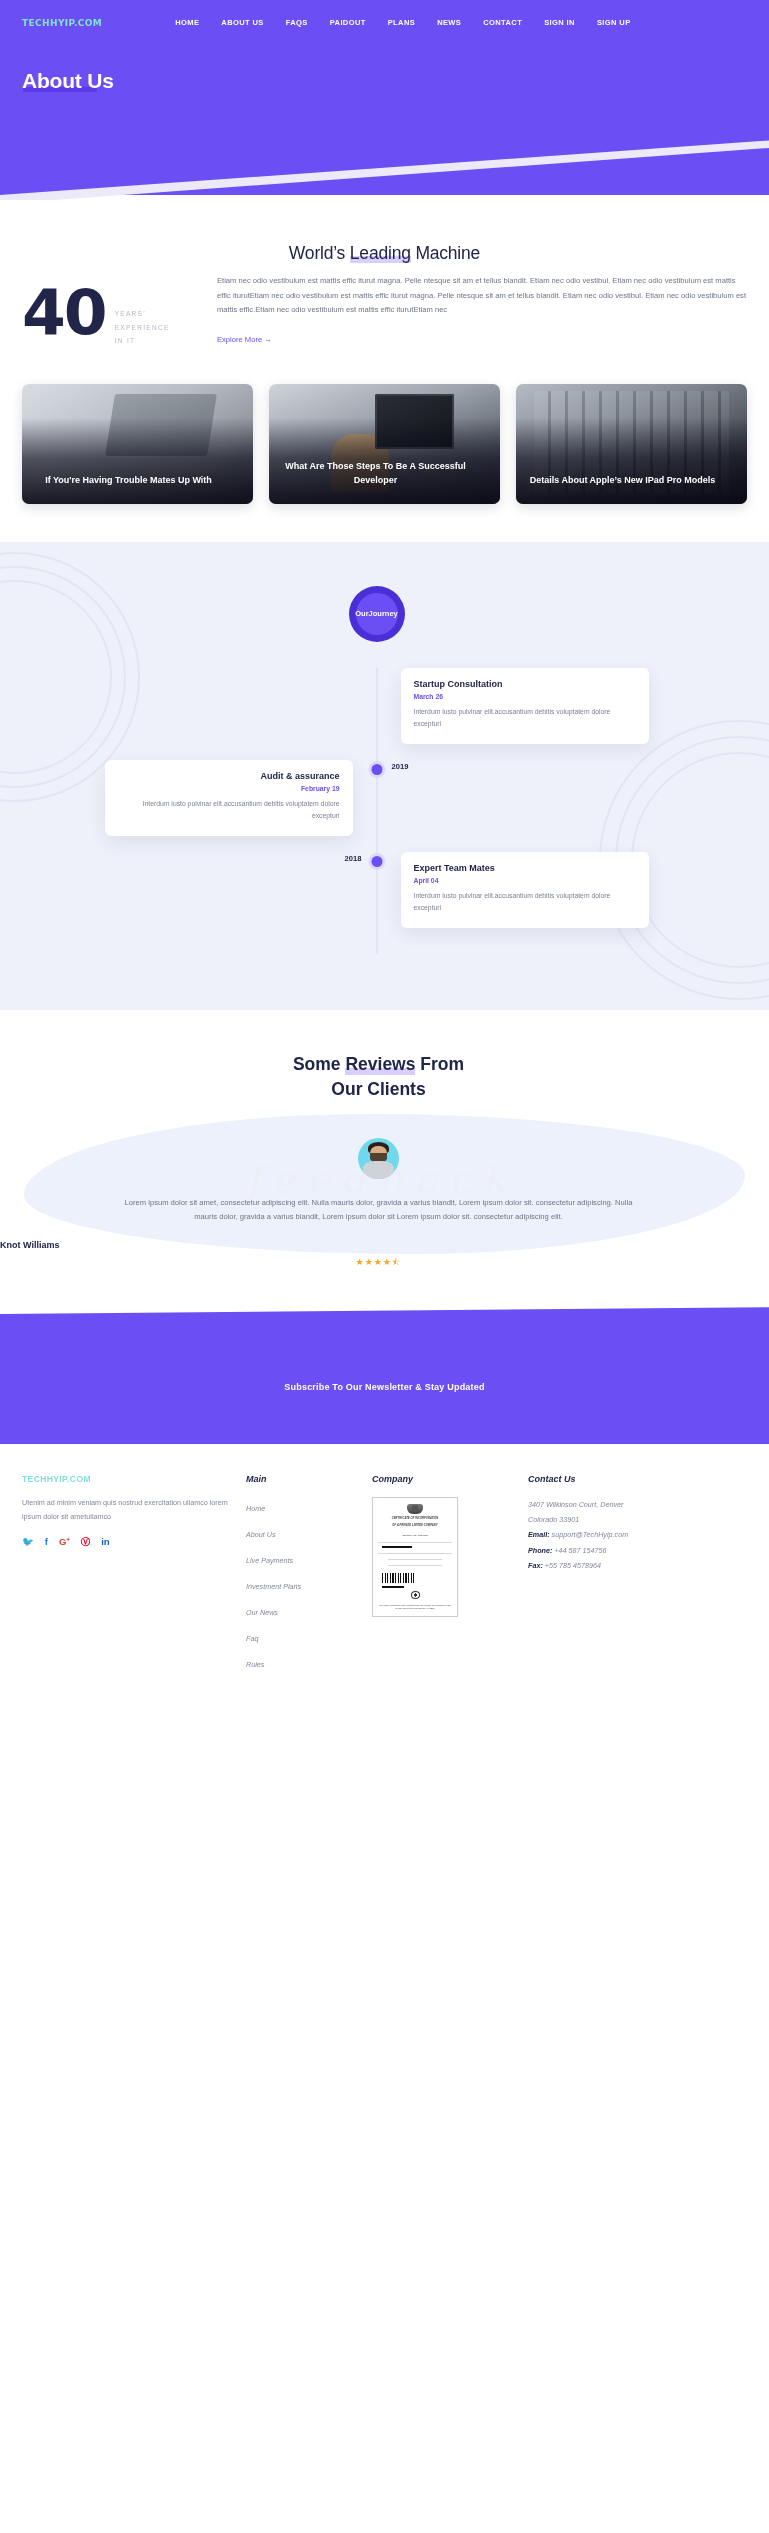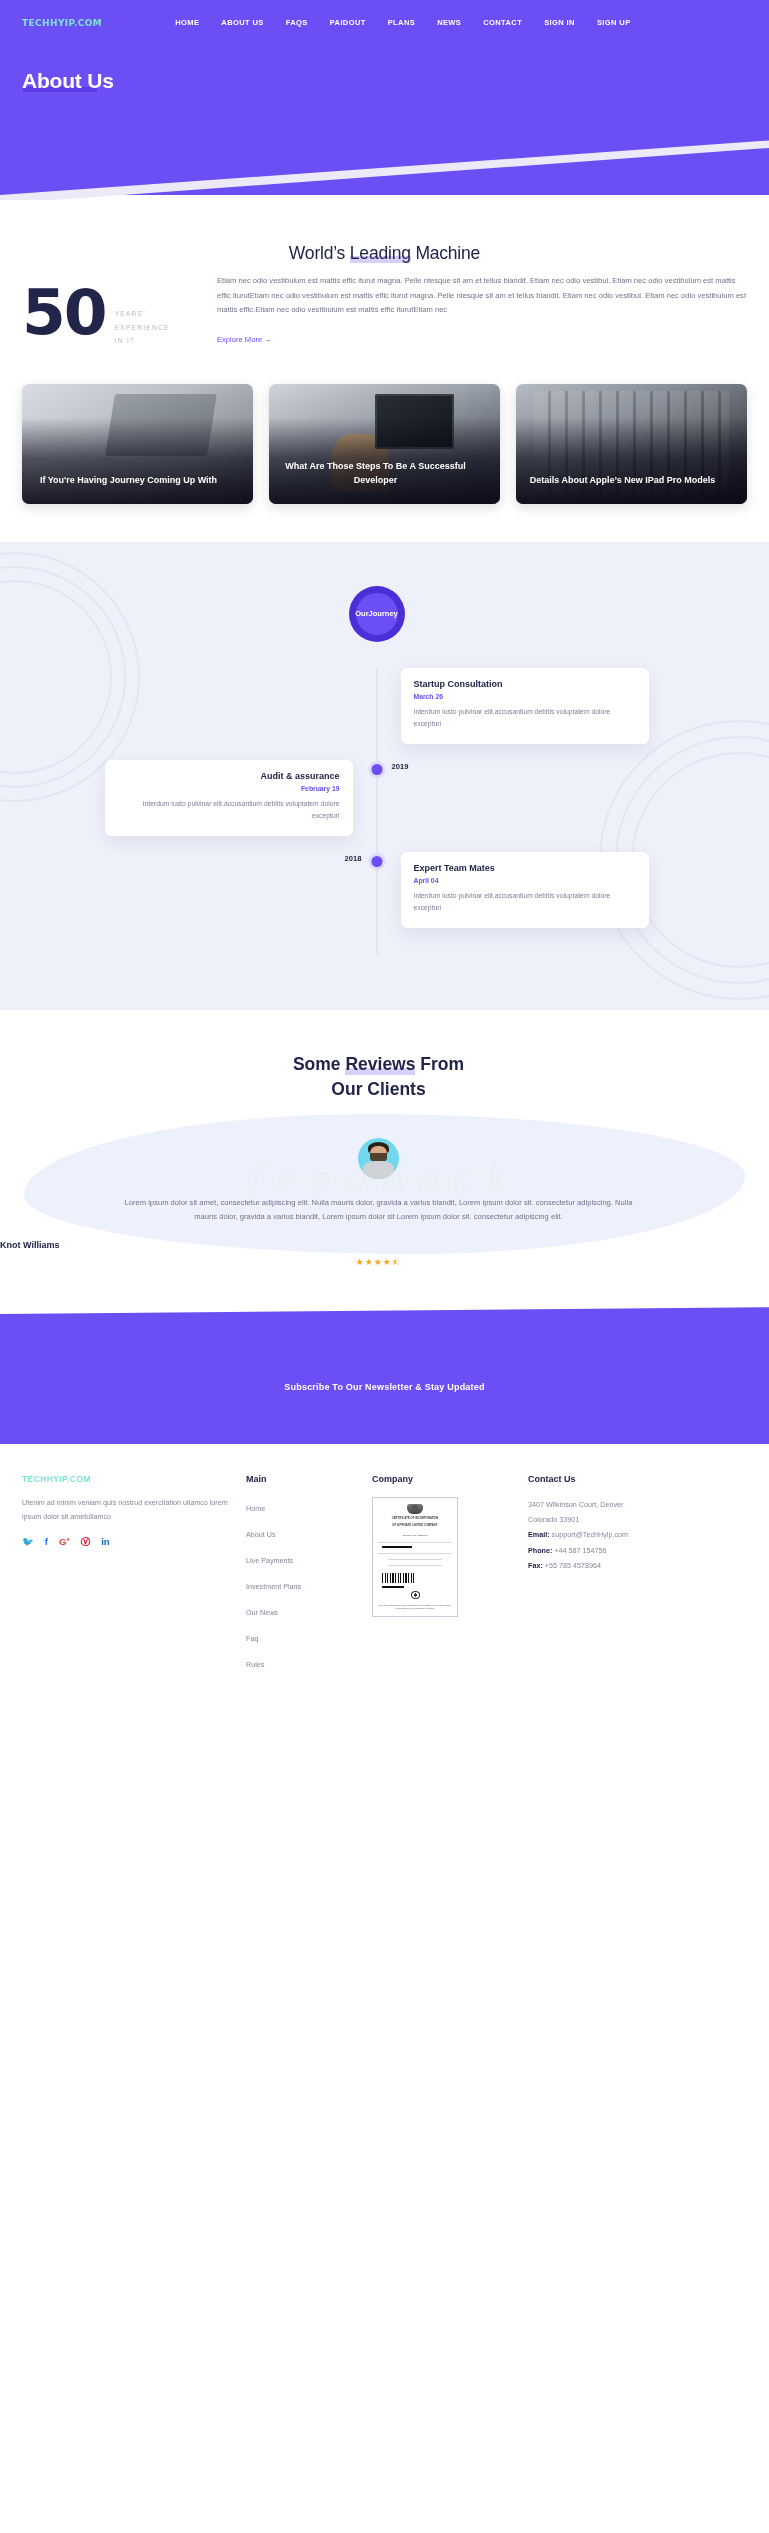--- a/index.html
+++ b/index.html
@@ -268,21 +268,21 @@
 
   
   .footer { background:#fff; padding:30px 22px 26px 22px; display:flex; gap:16px; }
   .fcol-brand { width:208px; flex:none; }
   .flogo { font-size:8.5px; font-weight:700; color:#7fe3d6; letter-spacing:.4px; text-transform:uppercase; }
   .fdesc { margin-top:12px; font-size:7.2px; line-height:1.95; color:#828899; }
   .socials { margin-top:13px; display:flex; align-items:center; gap:11px; }
   .socials span { font-size:9.5px; font-weight:700; line-height:1; cursor:pointer; }
   .s-tw { color:#1da1f2; } .s-fb { color:#1877f2; } .s-gp { color:#db4437; }
   .s-pi { color:#e60023; } .s-in { color:#0a66c2; }
-  .fcol { flex:none; }
+  .fcol { flex:none;font-style:italic; }
   .fcol.main { width:110px; }
   .fcol.company { width:140px; }
   .fcol.contact { width:180px; }
   .fcol h4 { font-size:9px; font-weight:700; color:#21254a; margin-bottom:13px; }
   .fcol ul { list-style:none; }
   .fcol ul li { margin-bottom:8px; }
   .fcol ul li a { font-size:7.2px; color:#828899; text-decoration:none; }
   .contact-line { font-size:7.2px; color:#828899; line-height:2.1; }
   .contact-line b { color:#21254a; }
 
@@ -337,39 +337,39 @@
         <span>About Us</span>
       </h1>
     </div>
   </header>
 
   <section class="leading">
     <h2><span>World’s </span><span class="hl">Leading</span><span> Machine</span></h2>
 
     <div class="leading-body">
       <div class="stat-col">
-        <div class="stat-num">50</div>
+        <div class="stat-num">40</div>
         <div class="stat-lbl">
           <div>YEARS’</div>
           <div>EXPERIENCE</div>
           <div>IN IT</div>
         </div>
       </div>
       <div class="lead-text">
         <p>Etiam nec odio vestibulum est mattis effic iturut magna. Pelle ntesque sit am et tellus blandit. Etiam nec odio vestibul. Etiam nec odio vestibulum est mattis effic iturutEtiam nec odio vestibulum est mattis effic iturut magna. Pelle ntesque sit am et tellus blandit. Etiam nec odio vestibul. Etiam nec odio vestibulum est mattis effic.Etiam nec odio vestibulum est mattis effic iturutEtiam nec</p>
         <a class="explore" href="#">Explore More →</a>
       </div>
     </div>
   </section>
 
   <section class="cards">
     <article class="card">
       <div class="photo p1"></div>
       <div class="shade"></div>
-      <div class="ctitle">If You're Having Journey Coming Up With</div>
+      <div class="ctitle">If You're Having Trouble Mates Up With</div>
     </article>
     <article class="card">
       <div class="photo p2"></div>
       <div class="shade"></div>
       <div class="ctitle">What Are Those Steps To Be A Successful Developer</div>
     </article>
     <article class="card">
       <div class="photo p3"></div>
       <div class="shade"></div>
       <div class="ctitle">Details About Apple’s New IPad Pro Models</div>

